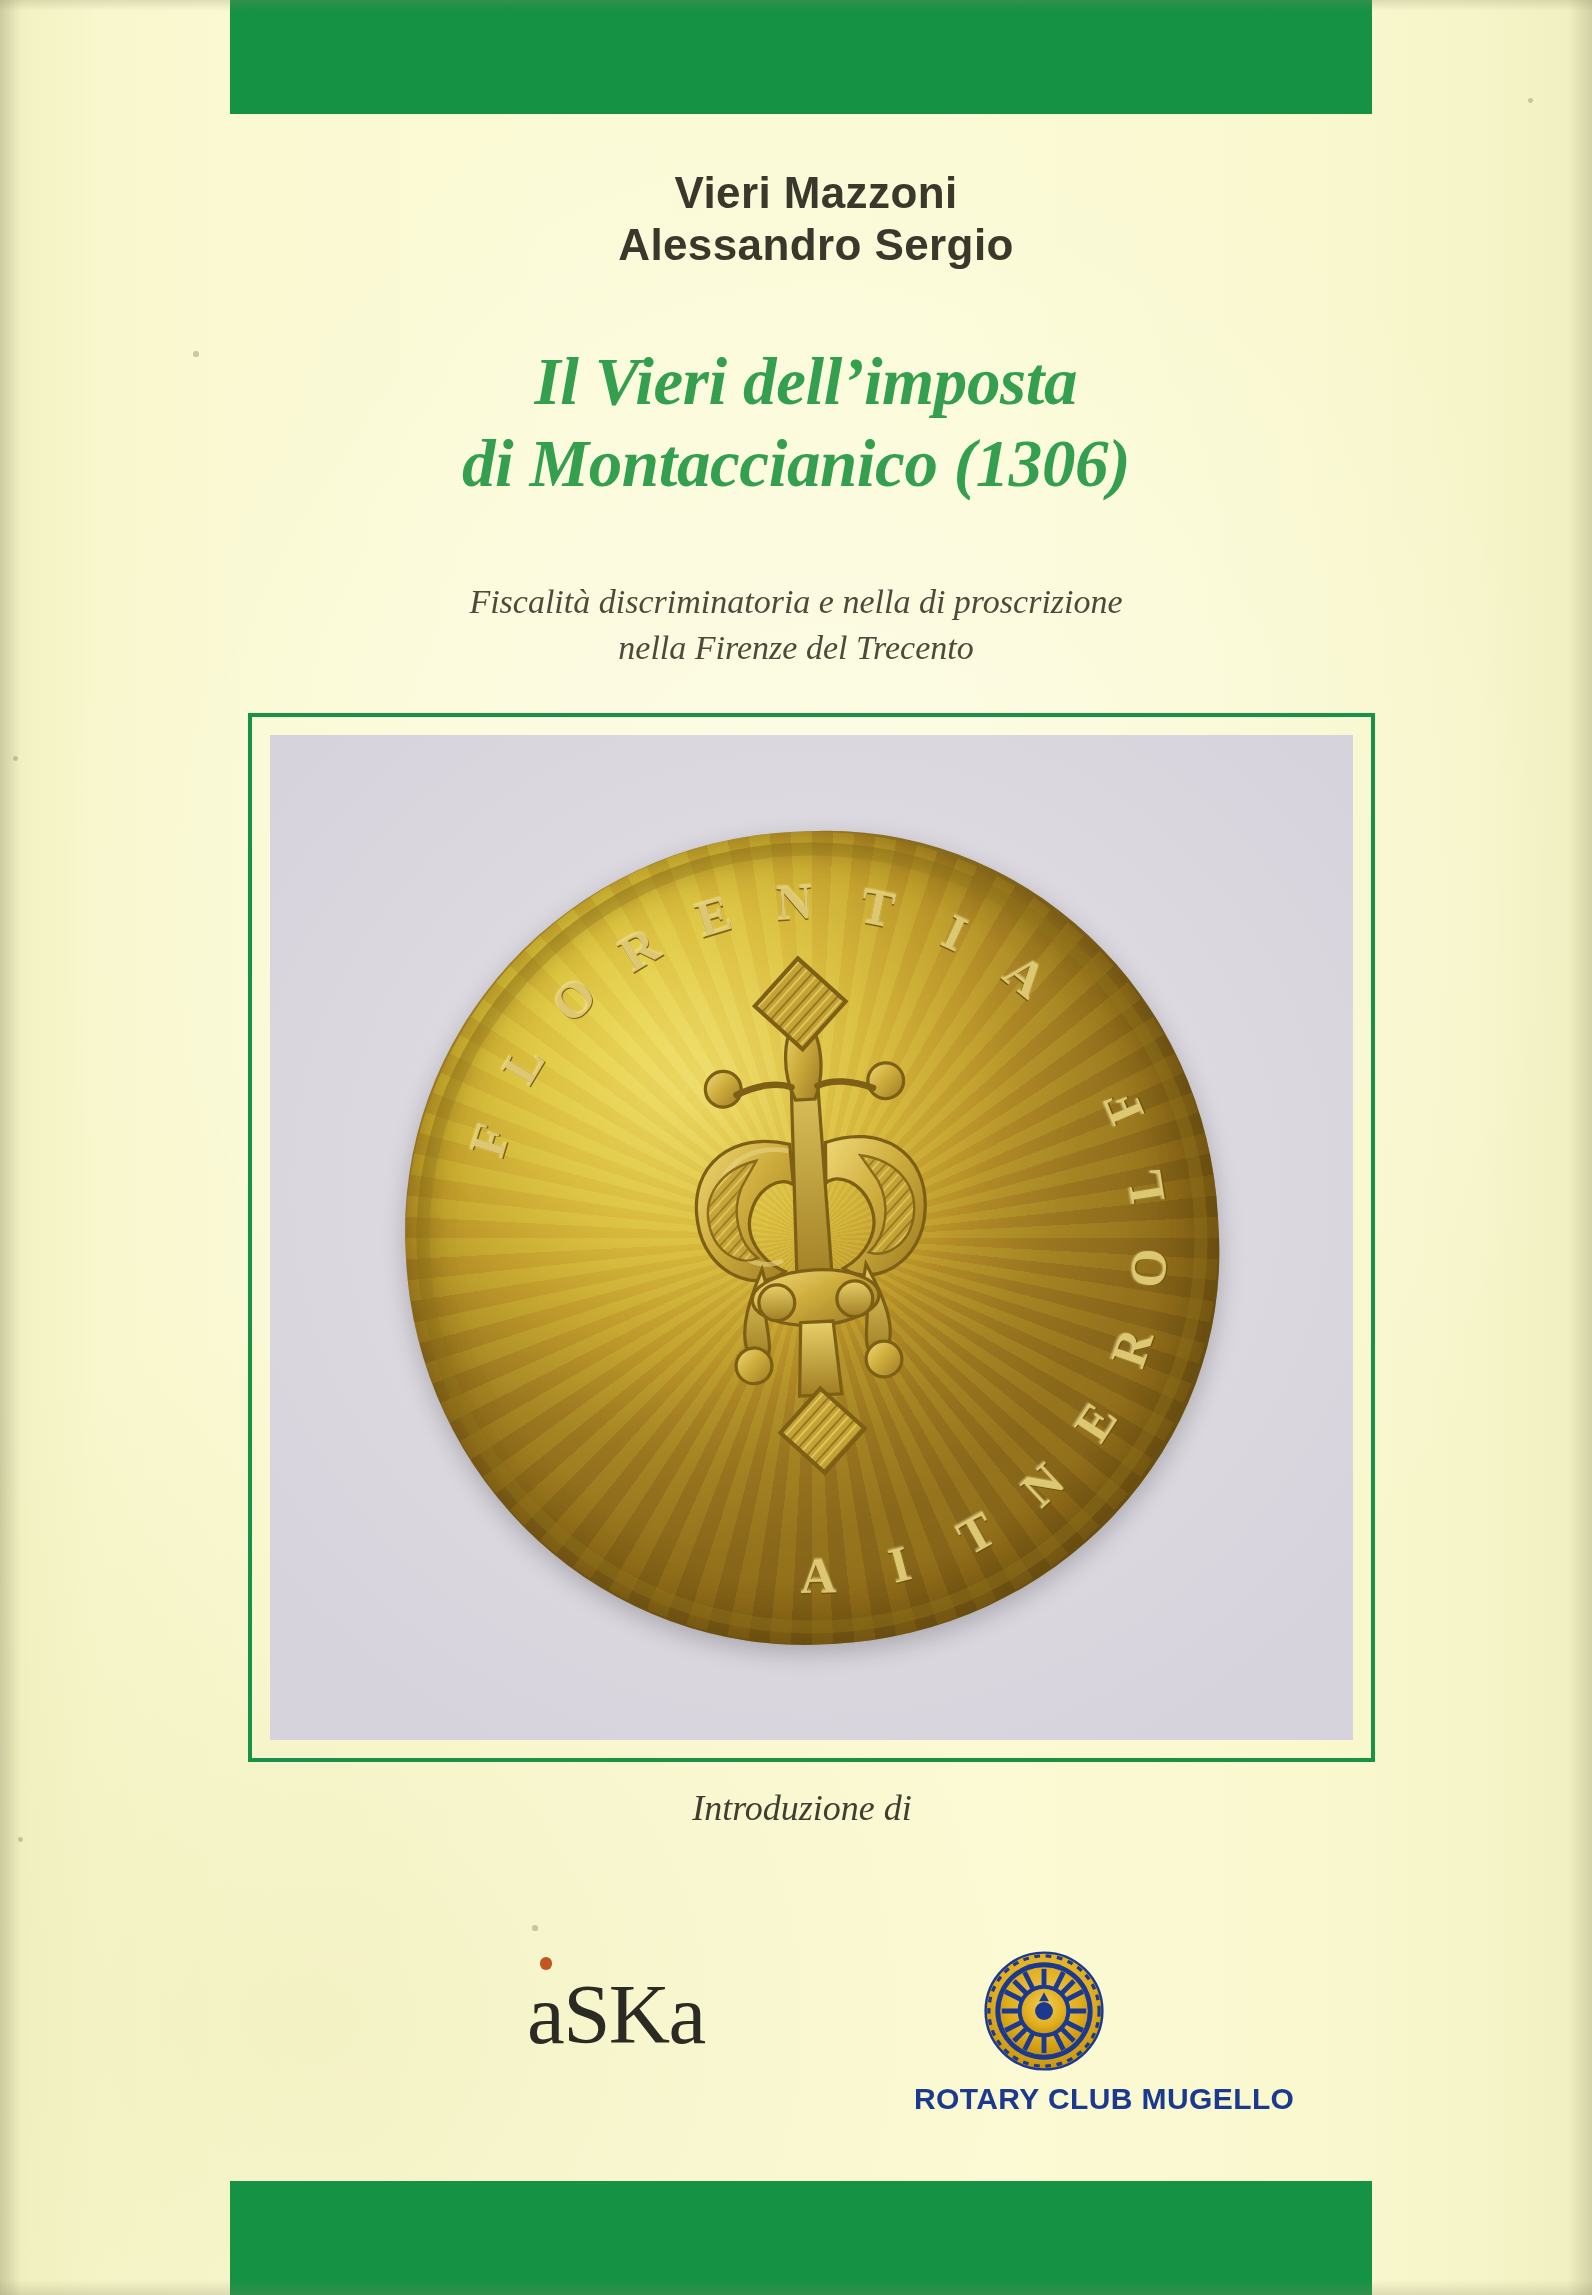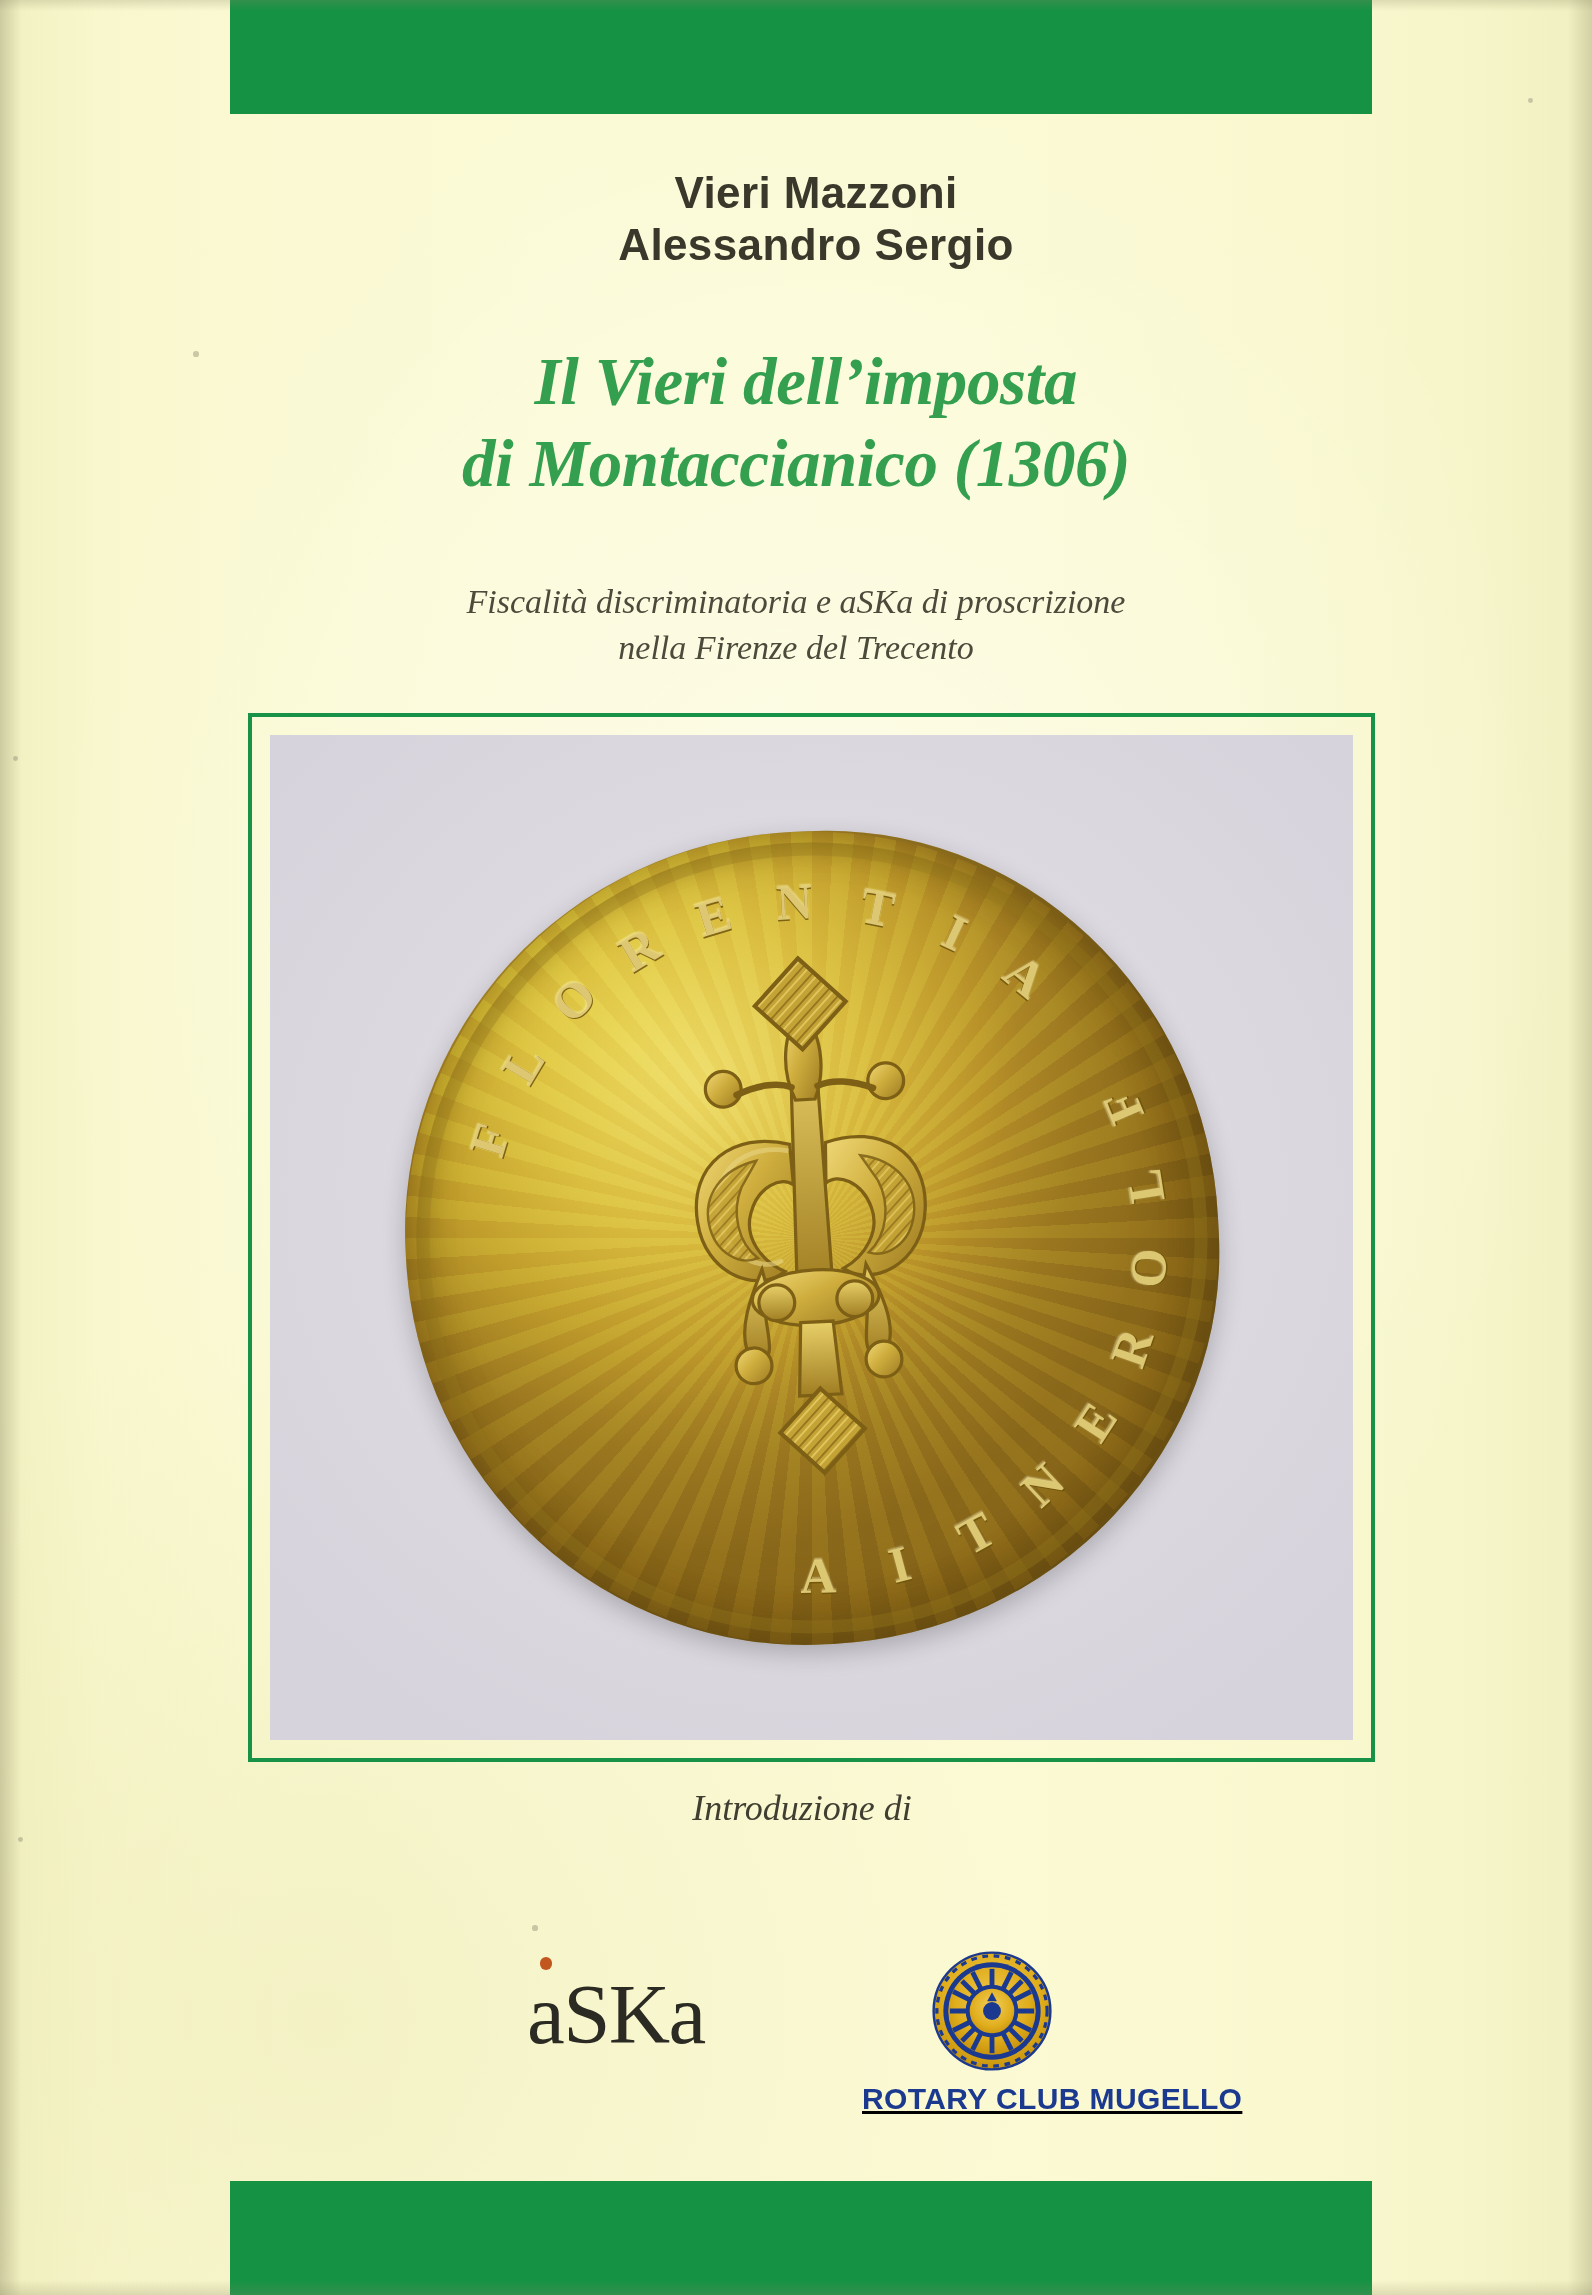--- a/index.html
+++ b/index.html
@@ -259,25 +259,24 @@
     position: absolute;
     left: 13px;
     top: -14.6px;
     width: 12.2px;
     height: 12.2px;
     border-radius: 50%;
     background: #c2561f;
   }
   .rotary {
     position: absolute;
-    left: 862px;
+    left: 914px;
     top: 0px;
     width: 260px;
     text-align: center;
-    text-decoration: underline;
   }
   .rotary-wheel {
     width: 120px;
     height: 120px;
     margin: 0 auto;
   }
   .rotary-label {
     margin-top: 11.4px;
     font-family: "Liberation Sans", sans-serif;
     font-weight: bold;
@@ -309,21 +308,21 @@
     <div>Vieri Mazzoni</div>
     <div>Alessandro Sergio</div>
   </div>
 
   <div class="title">
     <div class="l1">Il Vieri dell’imposta</div>
     <div class="l2">di Montaccianico (1306)</div>
   </div>
 
   <div class="subtitle">
-    <div>Fiscalità discriminatoria e aSKa di proscrizione</div>
+    <div>Fiscalità discriminatoria e nella di proscrizione</div>
     <div>nella Firenze del Trecento</div>
   </div>
 
   <div class="img-frame">
     <div class="img-inner">
       <div class="coin-wrap">
         <div class="coin">
           <div class="coin-tex"></div>
           <div class="coin-rim"></div>
 

